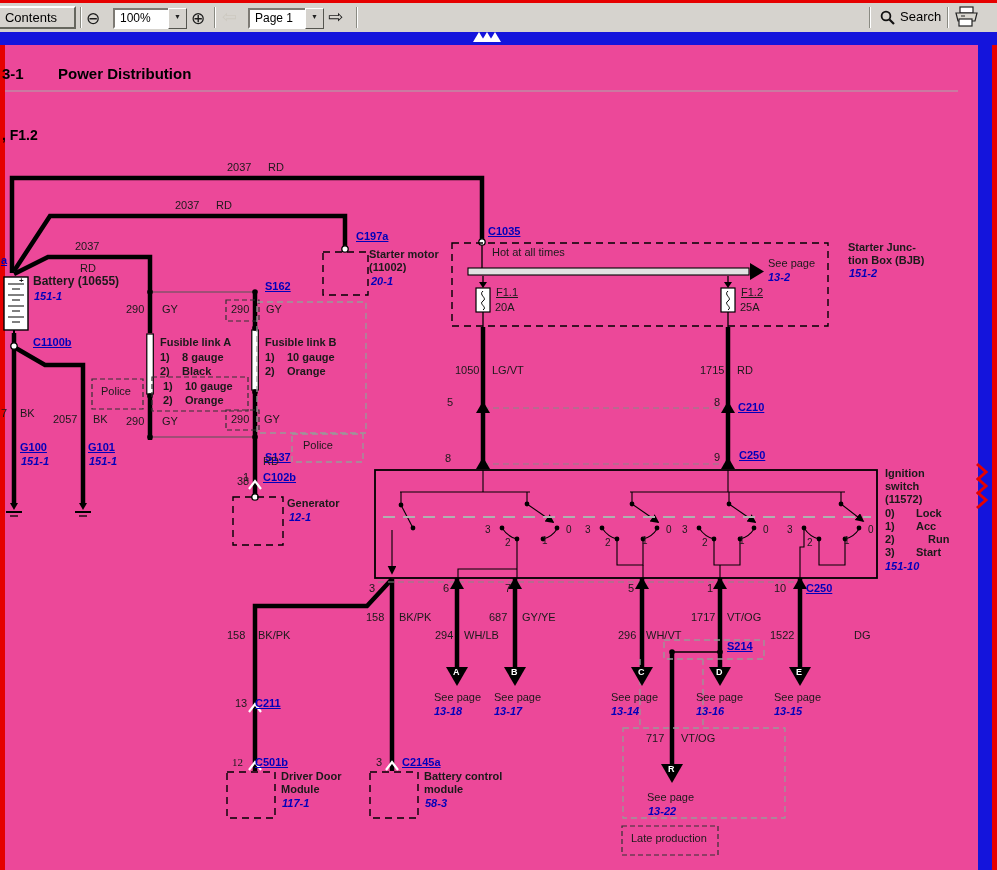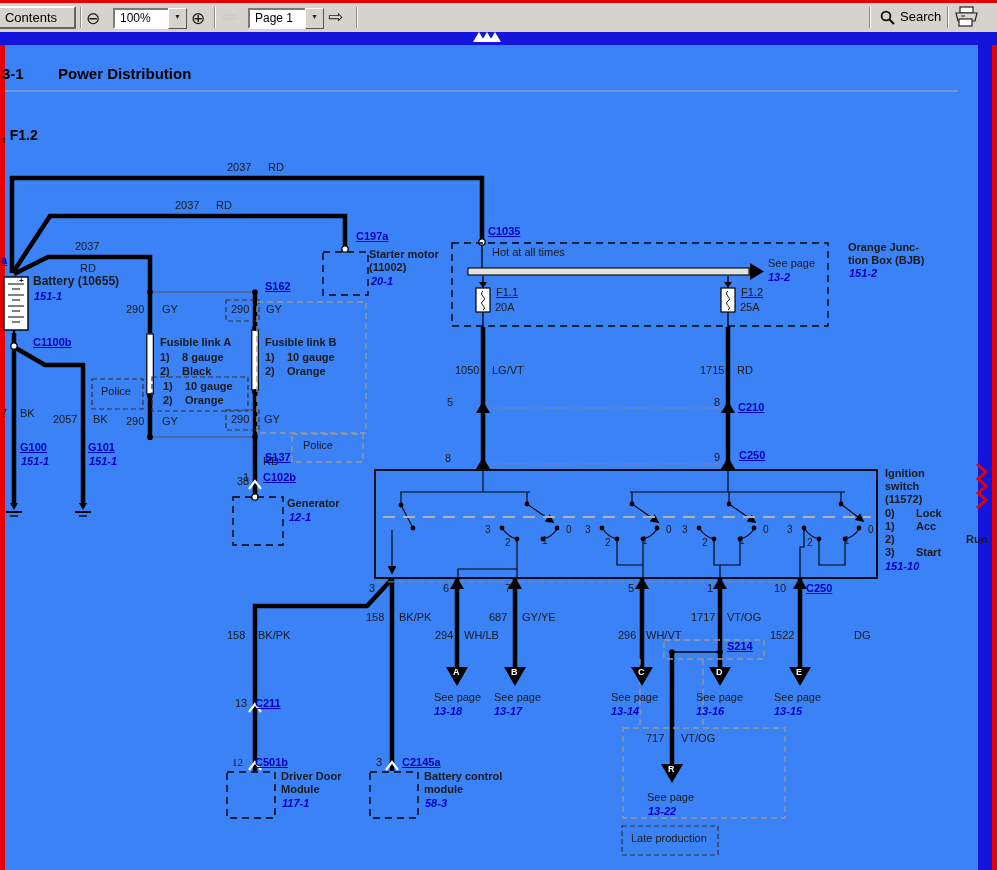--- a/index.html
+++ b/index.html
@@ -1,16 +1,16 @@
 <!DOCTYPE html>
 <html><head>
 <meta charset="utf-8">
 <style>
   html,body{margin:0;padding:0;background:#888;}
-  .screen{position:relative;width:997px;height:870px;background:#3b82f6;overflow:hidden;
+  .screen{position:relative;width:997px;height:870px;background:#ec4899;overflow:hidden;
           font-family:"Liberation Sans",sans-serif;}
   
   .edge{position:absolute;}
   .edge.red{background:#e60000;}
   .edge.blue{background:#1414dc;}
   
   .toolbar{position:absolute;left:0;top:3px;width:997px;height:29px;background:#d6d3ce;z-index:5;}
   .tbtn{position:absolute;background:#d6d3ce;border-top:2px solid #fff;border-left:2px solid #fff;
         border-right:2px solid #66665e;border-bottom:2px solid #66665e;
         font-size:13px;color:#000;text-align:center;line-height:19px;}
@@ -374,21 +374,21 @@
   <span class="lbl" style="left:263px;top:455px;">RD</span>
   <span class="lbl" style="left:243px;top:471px;">1</span>
   <span class="lbl lk" style="left:263px;top:471px;">C102b</span>
   <span class="lbl b" style="left:287px;top:497px;">Generator</span>
   <span class="lbl pr" style="left:289px;top:511px;">12-1</span>
 
   <span class="lbl lk" style="left:488px;top:225px;">C1035</span>
   <span class="lbl" style="left:492px;top:246px;">Hot at all times</span>
   <span class="lbl" style="left:768px;top:257px;">See page</span>
   <span class="lbl pr" style="left:768px;top:271px;">13-2</span>
-  <span class="lbl b" style="left:848px;top:241px;">Orange Junc-</span>
+  <span class="lbl b" style="left:848px;top:241px;">Starter Junc-</span>
   <span class="lbl b" style="left:848px;top:254px;">tion Box (BJB)</span>
   <span class="lbl pr" style="left:849px;top:267px;">151-2</span>
   <span class="lbl u" style="left:496px;top:286px;">F1.1</span>
   <span class="lbl" style="left:495px;top:301px;">20A</span>
   <span class="lbl u" style="left:741px;top:286px;">F1.2</span>
   <span class="lbl" style="left:740px;top:301px;">25A</span>
 
   <span class="lbl" style="left:455px;top:364px;">1050</span>
   <span class="lbl" style="left:492px;top:364px;">LG/VT</span>
   <span class="lbl" style="left:700px;top:364px;">1715</span>
@@ -401,21 +401,21 @@
   <span class="lbl lk" style="left:739px;top:449px;">C250</span>
 
   <span class="lbl b" style="left:885px;top:467px;">Ignition</span>
   <span class="lbl b" style="left:885px;top:480px;">switch</span>
   <span class="lbl b" style="left:885px;top:493px;">(11572)</span>
   <span class="lbl b" style="left:885px;top:507px;">0)</span>
   <span class="lbl b" style="left:916px;top:507px;">Lock</span>
   <span class="lbl b" style="left:885px;top:520px;">1)</span>
   <span class="lbl b" style="left:916px;top:520px;">Acc</span>
   <span class="lbl b" style="left:885px;top:533px;">2)</span>
-  <span class="lbl b" style="left:928px;top:533px;margin-left:38px;">Run</span>
+  <span class="lbl b" style="left:928px;top:533px;">Run</span>
   <span class="lbl b" style="left:885px;top:546px;">3)</span>
   <span class="lbl b" style="left:916px;top:546px;">Start</span>
   <span class="lbl pr" style="left:885px;top:560px;">151-10</span>
 
   <span class="lbl sm" style="left:485px;top:524px;">3</span>
   <span class="lbl sm" style="left:505px;top:537px;">2</span>
   <span class="lbl sm" style="left:542px;top:535px;">1</span>
   <span class="lbl sm" style="left:566px;top:524px;">0</span>
   <span class="lbl sm" style="left:585px;top:524px;">3</span>
   <span class="lbl sm" style="left:605px;top:537px;">2</span>

